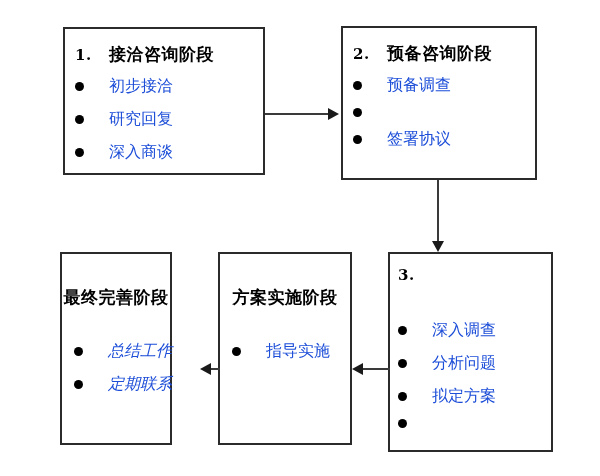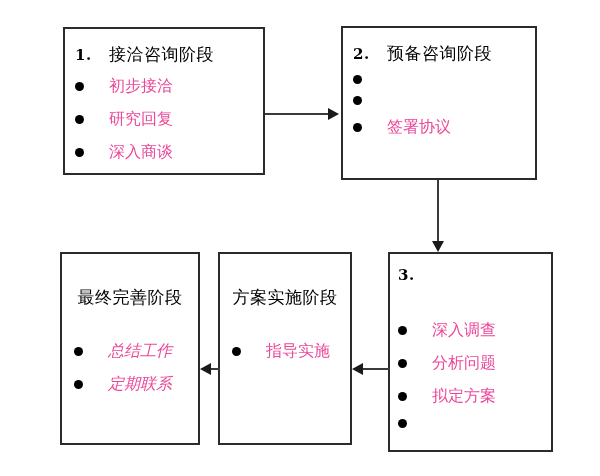--- a/index.html
+++ b/index.html
@@ -31,36 +31,36 @@
     white-space: nowrap;
   }
   .box-title .num {
     font-family: "DejaVu Serif", "Liberation Serif", serif;
     font-weight: bold;
     font-size: 15px;
     width: 34px;
     flex: 0 0 34px;
   }
   .box-title .title-text {
-    font-weight: normal;
+    font-weight: bold;
   }
   .title-centered {
     justify-content: center;
     text-align: center;
   }
   .items {
     list-style: none;
     margin: 0;
     padding: 0;
   }
   .item {
     display: flex;
     align-items: center;
     font-size: 16px;
-    color: #ec4899;
+    color: #1d4ed8;
     white-space: nowrap;
   }
   .bullet {
     flex: 0 0 34px;
     display: flex;
     align-items: center;
     justify-content: flex-start;
   }
   .bullet i {
     display: block;
@@ -71,21 +71,21 @@
   }
   .item-label {
     display: block;
   }
 
   
   #box-1 { left: 63px;  top: 27px;  width: 202px; height: 148px; }
   #box-2 { left: 341px; top: 26px;  width: 196px; height: 154px; }
   #box-3 { left: 388px; top: 252px; width: 165px; height: 200px; }
   #box-mid { left: 218px; top: 252px; width: 134px; height: 193px; }
-  #box-4 { left: 60px;  top: 252px; width: 140px; height: 193px; }
+  #box-4 { left: 60px;  top: 252px; width: 112px; height: 193px; }
 
   #box-1 .box-title { margin: 14px 0 0 10px; }
   #box-1 .items { margin: 10px 0 0 10px; }
   #box-1 .item { margin-bottom: 12px; }
 
   #box-2 .box-title { margin: 14px 0 0 10px; }
   #box-2 .items { margin: 10px 0 0 10px; }
   #box-2 .item { margin-bottom: 12px; }
 
   #box-3 .box-title { margin: 12px 0 0 8px; }
@@ -182,20 +182,21 @@
   <div class="box" id="box-2">
     <div class="box-title">
       <span class="num">2.</span>
       <span class="title-text">预备咨询阶段</span>
     </div>
     <ul class="items">
       <li class="item">
         <span class="bullet">
             <i></i>
           </span>
+        <span class="item-label">预备调查</span>
       </li>
       <li class="item">
         <span class="bullet">
             <i></i>
           </span>
       </li>
       <li class="item">
         <span class="bullet">
             <i></i>
           </span>

